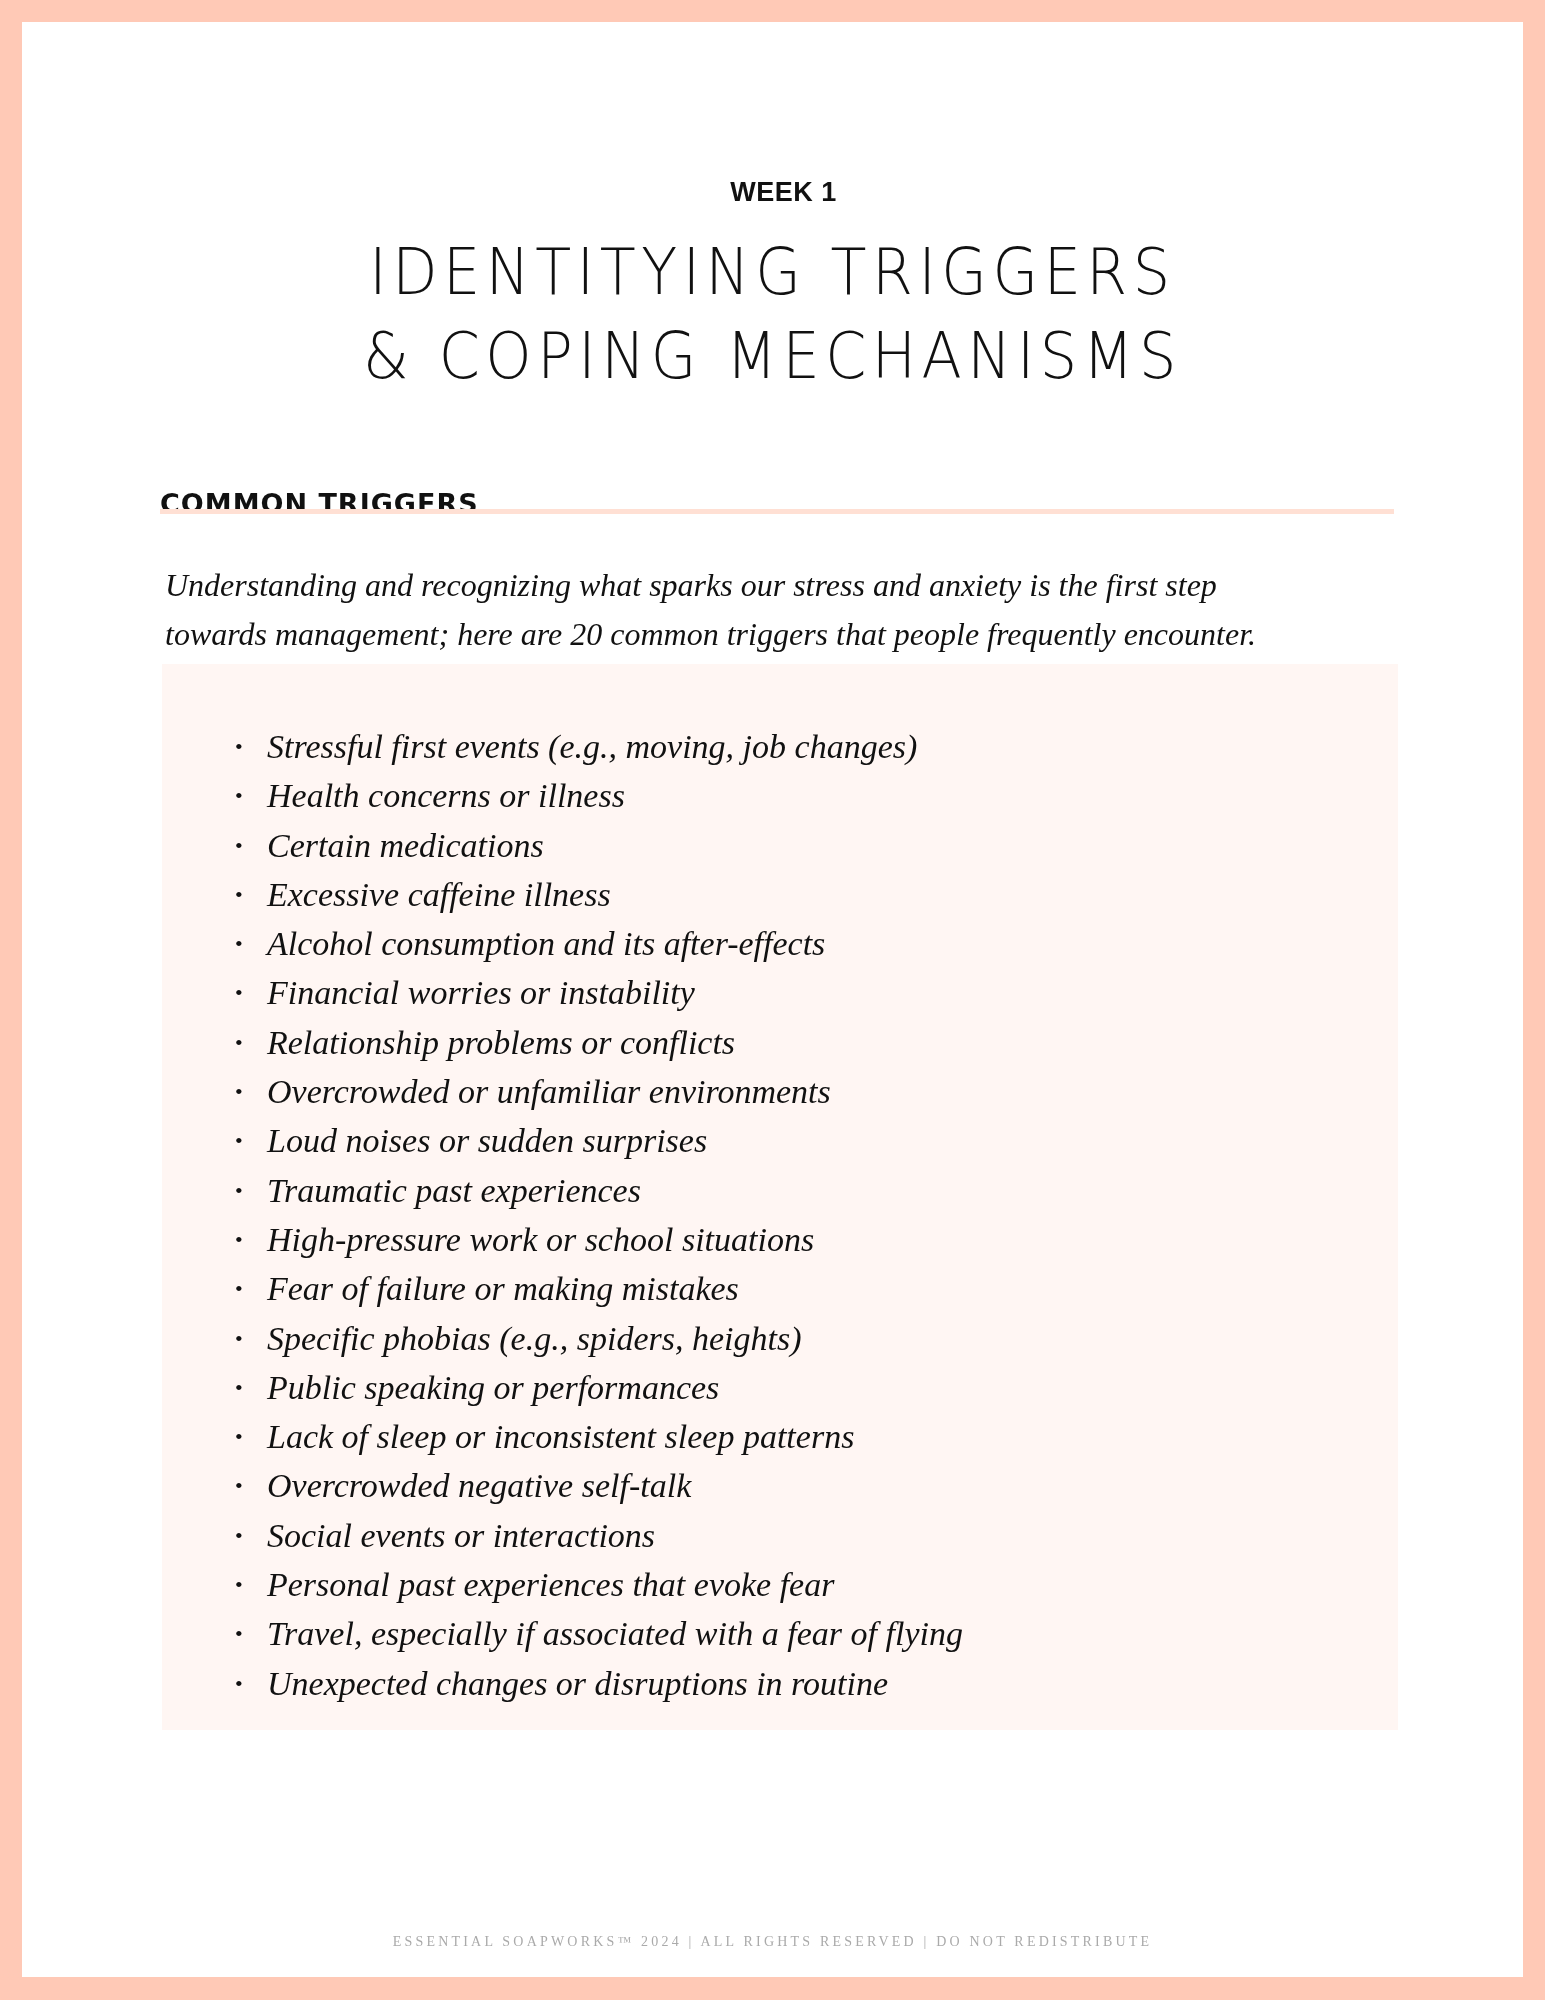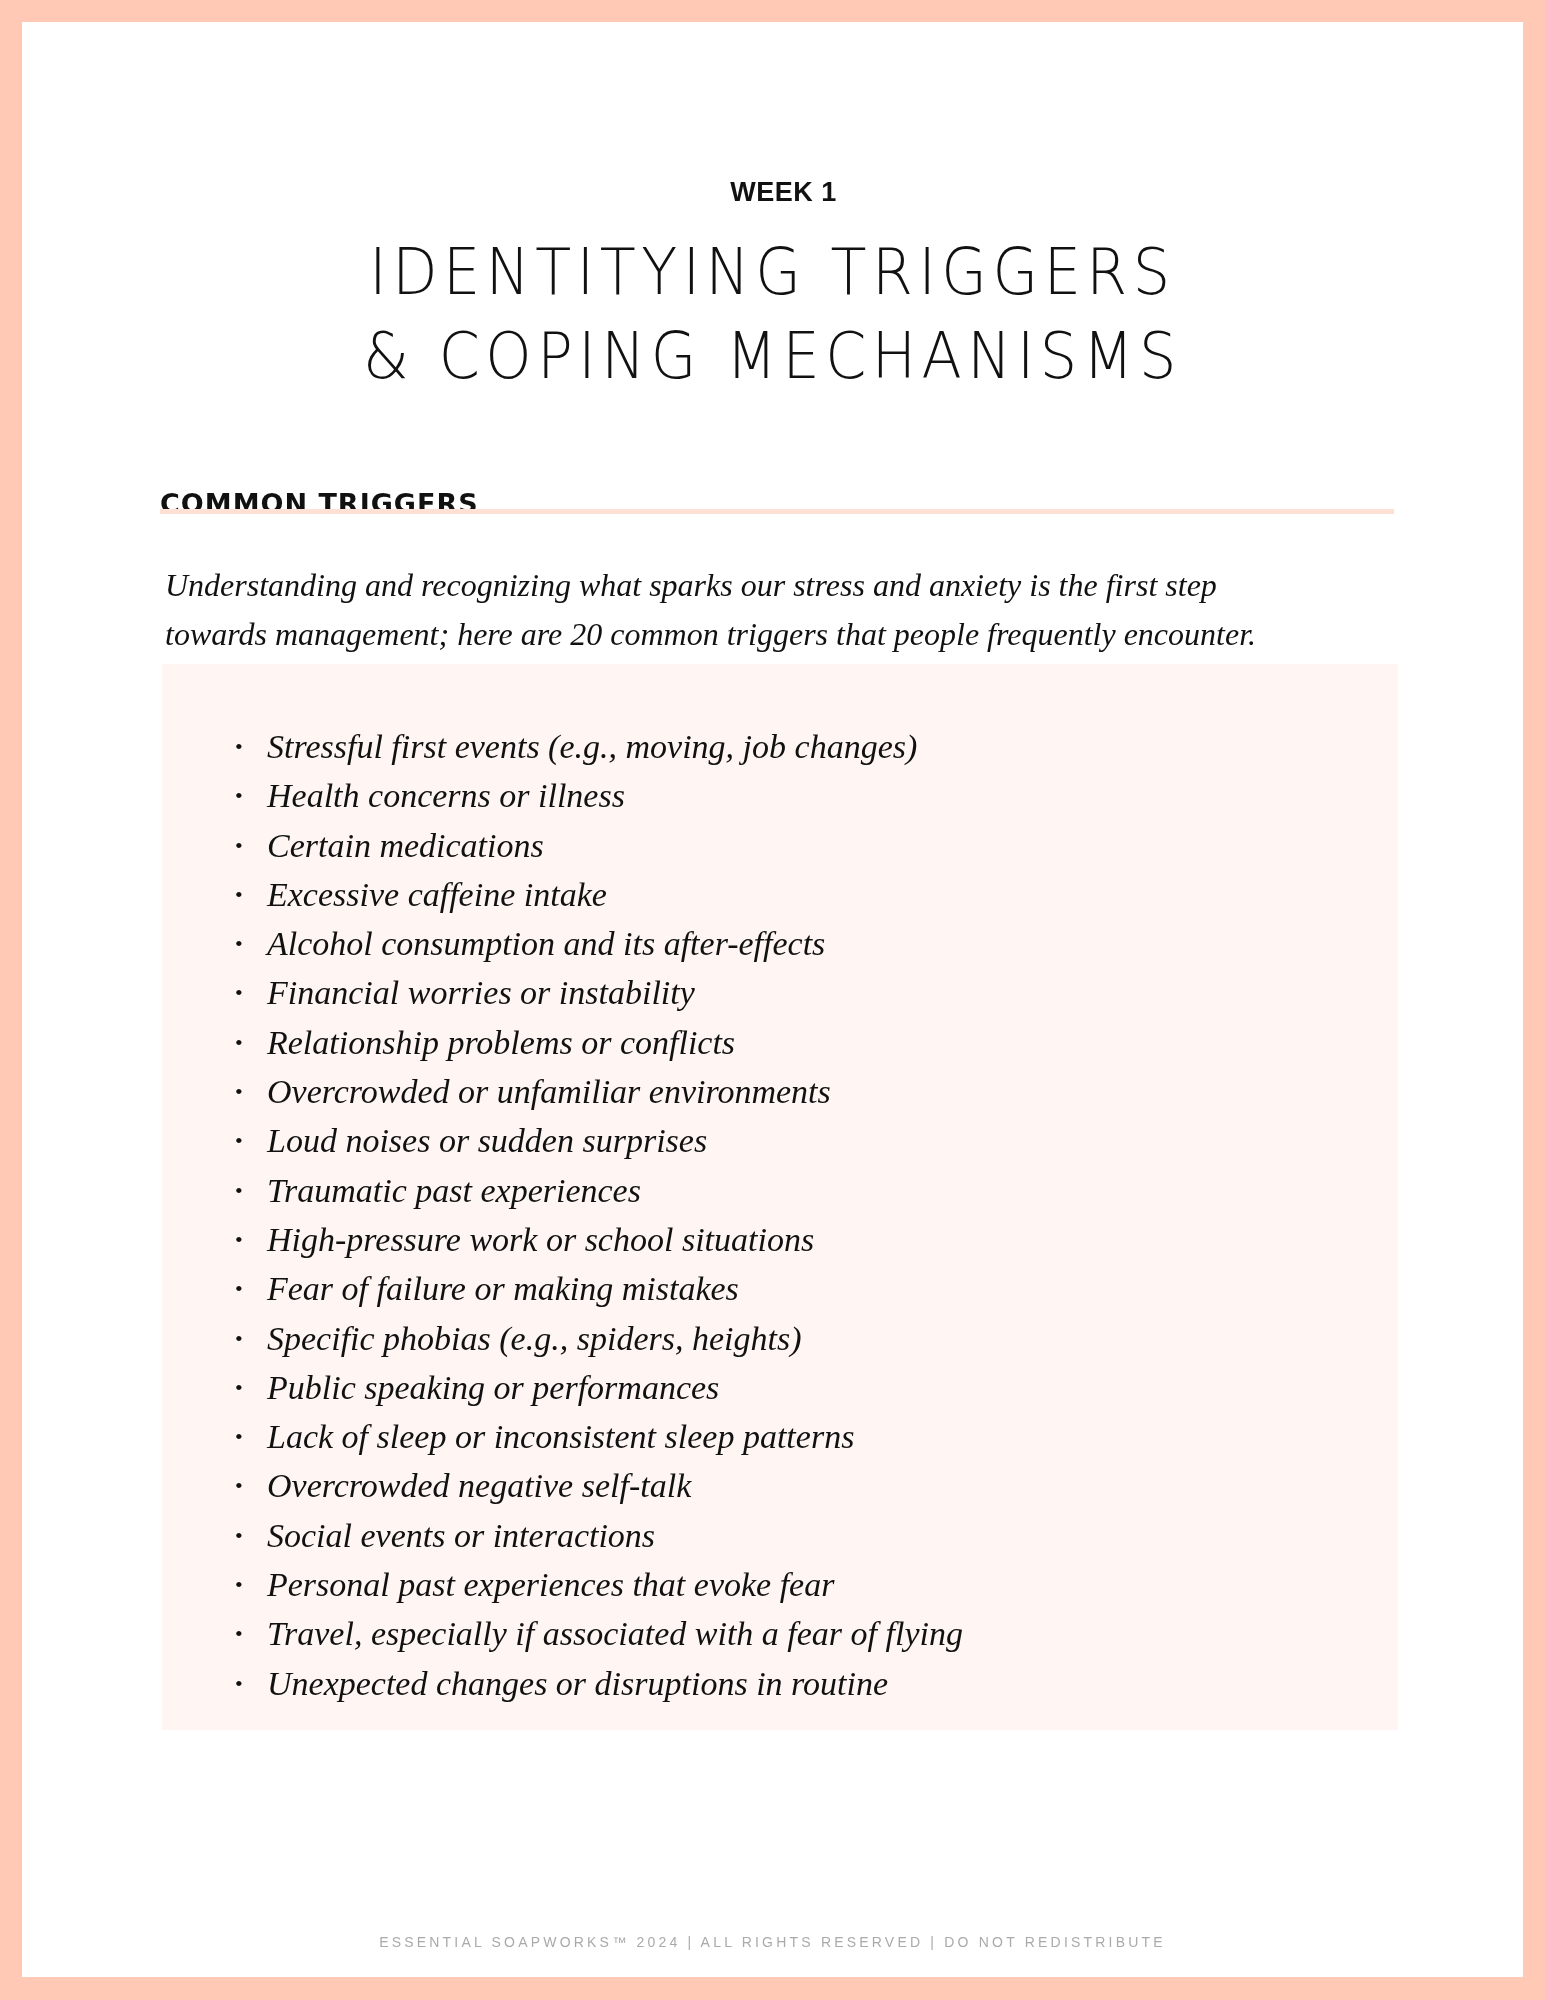--- a/index.html
+++ b/index.html
@@ -16,21 +16,21 @@
   .divider { position:absolute; left:138px; top:487px; width:1234px; height:5px; background:#FFE0D4; }
   .intro { position:absolute; left:136px; top:532px; width:1280px;
     font-family:"Liberation Serif", serif; font-style:italic; font-size:32px; line-height:49px; color:#111; }
   .intro span { display:block; white-space:nowrap; }
   .box { position:absolute; left:140px; top:642px; width:1236px; height:1066px; background:#FFF6F3; }
   .list { position:absolute; left:0; top:58px; margin:0; padding:0; list-style:none; }
   .list li { position:relative; height:49.3px; line-height:49px; padding-left:105px;
     font-family:"Liberation Serif", serif; font-style:italic; font-size:34px; color:#111; white-space:nowrap; }
   .list li .bullet { position:absolute; left:73px; top:0; font-style:normal; font-size:22px; }
   .footer { position:absolute; left:0; width:1501px; top:1912px; text-align:center;
-    font-family:Liberation Sans, sans-serif; font-size:14px; letter-spacing:3.2px; color:#aaaaaa; }
+    font-family:Liberation Serif, serif; font-size:14px; letter-spacing:3.2px; color:#aaaaaa; }
 </style>
 </head>
 <body>
 
 <div class="page">
   <div class="week">WEEK 1</div>
   <h1 class="title" style="margin:0;">
     <span>IDENTITYING TRIGGERS</span>
     <span>&amp; COPING MECHANISMS</span>
   </h1>
@@ -41,21 +41,21 @@
   <p class="intro" style="margin:7px;">
     <span>Understanding and recognizing what sparks our stress and anxiety is the first step</span>
     <span>towards management; here are 20 common triggers that people frequently encounter.</span>
   </p>
 
   <div class="box">
     <ul class="list">
       <li><span class="bullet">•</span><span>Stressful first events (e.g., moving, job changes)</span></li>
       <li><span class="bullet">•</span><span>Health concerns or illness</span></li>
       <li><span class="bullet">•</span><span>Certain medications</span></li>
-      <li><span class="bullet">•</span><span>Excessive caffeine intake</span></li>
+      <li><span class="bullet">•</span><span>Excessive caffeine illness</span></li>
       <li><span class="bullet">•</span><span>Alcohol consumption and its after-effects</span></li>
       <li><span class="bullet">•</span><span>Financial worries or instability</span></li>
       <li><span class="bullet">•</span><span>Relationship problems or conflicts</span></li>
       <li><span class="bullet">•</span><span>Overcrowded or unfamiliar environments</span></li>
       <li><span class="bullet">•</span><span>Loud noises or sudden surprises</span></li>
       <li><span class="bullet">•</span><span>Traumatic past experiences</span></li>
       <li><span class="bullet">•</span><span>High-pressure work or school situations</span></li>
       <li><span class="bullet">•</span><span>Fear of failure or making mistakes</span></li>
       <li><span class="bullet">•</span><span>Specific phobias (e.g., spiders, heights)</span></li>
       <li><span class="bullet">•</span><span>Public speaking or performances</span></li>

